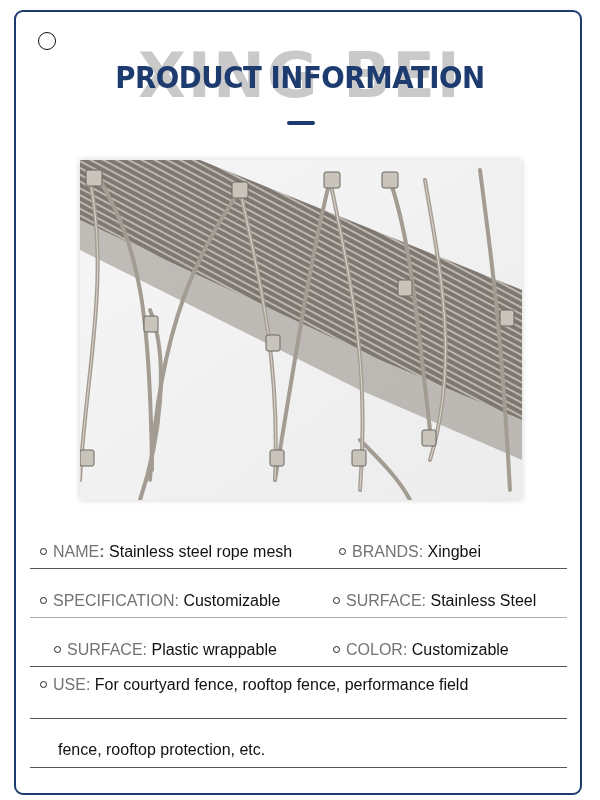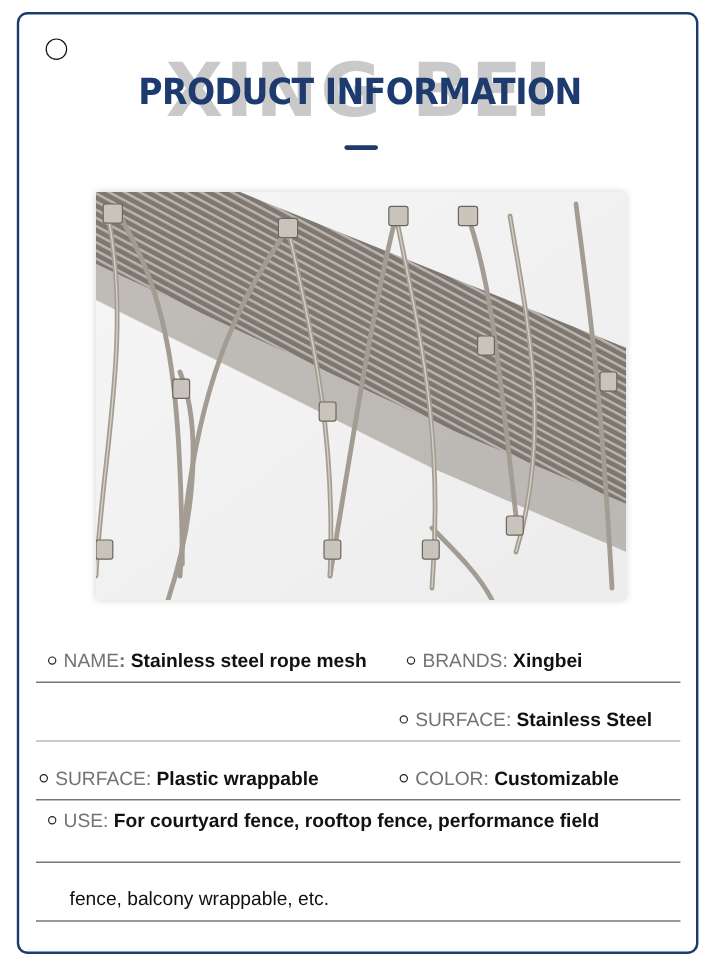--- a/index.html
+++ b/index.html
@@ -9,21 +9,21 @@
   .watermark { position: absolute; left: 0; width: 600px; top: 46px; text-align: center; font-family: "DejaVu Sans", sans-serif; font-weight: bold; font-size: 62px; letter-spacing: 2px; color: #c9c9c9; line-height: 60px; }
   .title { position: absolute; left: 0; width: 600px; top: 58px; text-align: center; font-family: "DejaVu Sans", sans-serif; font-weight: bold; font-size: 30px; color: #1d3b6e; letter-spacing: -0.5px; line-height: 40px; transform: scaleX(0.92); }
   .title-bar { position: absolute; left: 287px; top: 121px; width: 28px; height: 4px; border-radius: 2px; background: #1d3b6e; }
   .photo { position: absolute; left: 80px; top: 160px; width: 442px; height: 340px; background: #f2f2f2; box-shadow: 0 0 6px rgba(0,0,0,0.18); overflow: hidden; }
   .photo svg { display: block; }
   .row { position: absolute; left: 30px; width: 537px; height: 49px; border-bottom: 1.5px solid #555; box-sizing: border-box; }
   .row.light { border-bottom-color: #aaa; }
   .item { position: absolute; top: 0; font-size: 16px; line-height: 20px; color: #111; white-space: nowrap; }
   .bullet { display: inline-block; width: 7px; height: 7px; border: 1.5px solid #222; border-radius: 50%; margin-right: 6px; vertical-align: 2px; box-sizing: border-box; }
   .label { color: #737373; }
-  .value { color: #111; font-weight: bold; }
+  .value { color: #111; }
 </style>
 </head>
 <body>
 
 <div class="frame"></div>
 <div class="corner-circle"></div>
 
 <div class="watermark">XING BEI</div>
 <div class="title">PRODUCT INFORMATION</div>
 <div class="title-bar"></div>
@@ -87,35 +87,38 @@
 <div class="row" style="top:520px;">
   <div class="item" style="left:10px; top:22px;">
     <span class="bullet"></span><span class="label" style="font-weight:normal">NAME</span><span class="label" style="font-weight:bold">:</span><span class="value"> Stainless steel rope mesh</span>
   </div>
   <div class="item" style="left:309px; top:22px;">
     <span class="bullet"></span><span class="label">BRANDS</span><span class="label">: </span><span class="value">Xingbei</span>
   </div>
 </div>
 
 <div class="row light" style="top:569px;">
+  <div class="item" style="left:10px; top:22px;">
+    <span class="bullet"></span><span class="label">SPECIFICATION</span><span class="label">: </span><span class="value">Customizable</span>
+  </div>
   <div class="item" style="left:303px; top:22px;">
     <span class="bullet"></span><span class="label">SURFACE</span><span class="label">: </span><span class="value">Stainless Steel</span>
   </div>
 </div>
 
 <div class="row" style="top:618px;">
-  <div class="item" style="left:3px; top:22px;text-align:center;">
+  <div class="item" style="left:24px; top:22px;text-align:center;">
     <span class="bullet"></span><span class="label">SURFACE</span><span class="label">: </span><span class="value">Plastic wrappable</span>
   </div>
   <div class="item" style="left:303px; top:22px;">
     <span class="bullet"></span><span class="label">COLOR</span><span class="label">: </span><span class="value">Customizable</span>
   </div>
 </div>
 
 <div class="row" style="top:667px; height:52px;">
   <div class="item" style="left:10px; top:8px;">
     <span class="bullet"></span><span class="label">USE</span><span class="label">: </span><span class="value">For courtyard fence, rooftop fence, performance field</span>
   </div>
 </div>
 
 <div class="row" style="top:719px;">
-  <div class="item" style="left:28px; top:21px;">fence, balcony wrappable, etc.</div>
+  <div class="item" style="left:28px; top:21px;">fence, rooftop protection, etc.</div>
 </div>
 
 </body></html>

